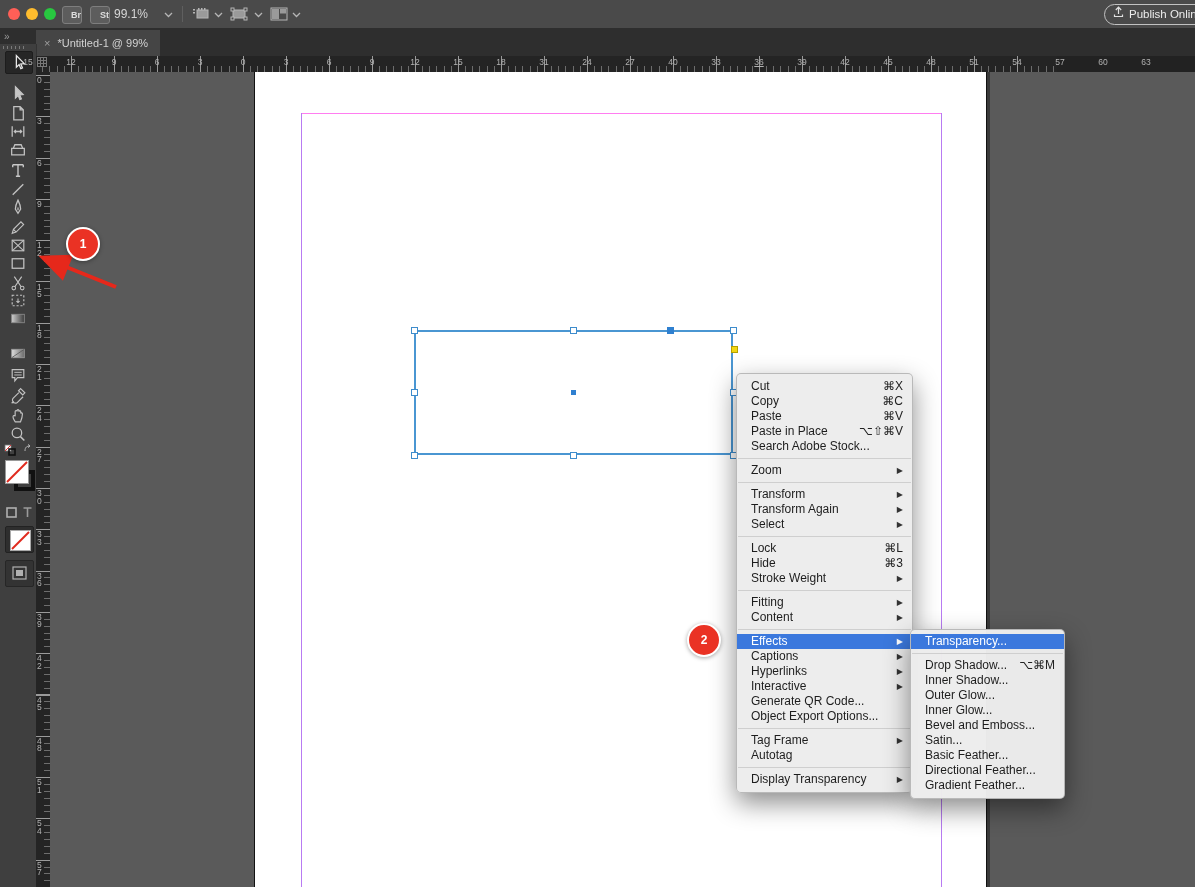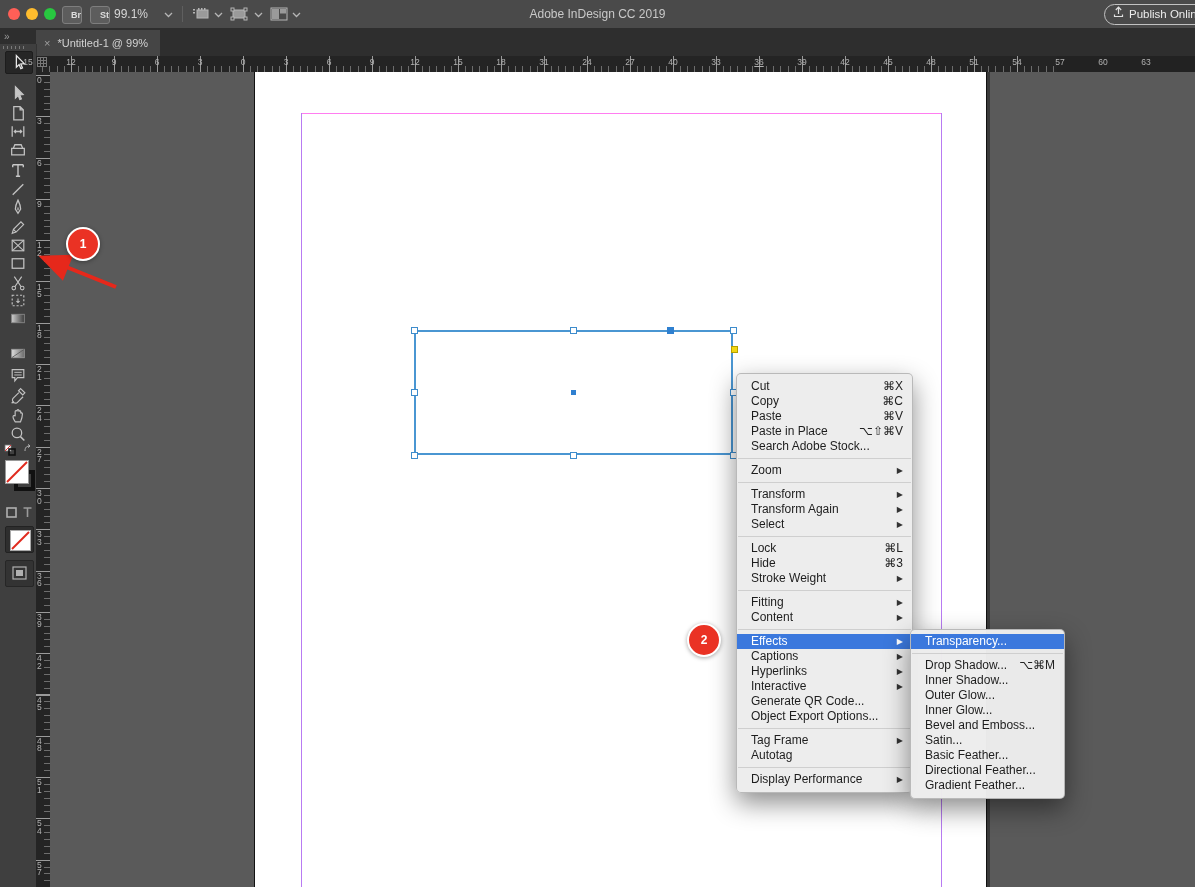--- a/index.html
+++ b/index.html
@@ -136,21 +136,20 @@
       <svg width="18" height="14">
           <rect x="1" y="1" width="16" height="12" fill="none" stroke="#b5b5b5"></rect>
       <rect x="2" y="2" width="7" height="10" fill="#9a9a9a"></rect>
           <rect x="10" y="2" width="6" height="4.5" fill="#9a9a9a"></rect>
         </svg></div>
     <div class="chev" style="left:292px;">
       <svg width="9" height="6">
           <polyline points="1,1 4.5,4.5 8,1" fill="none" stroke="#b5b5b5" stroke-width="1.3"></polyline>
         </svg>
       </div>
-    <div id="app-title">Adobe InDesign CC 2019</div>
     <div id="publish-btn">
       <span>
         <svg width="11" height="12">
             <path d="M5.5 8 V1.5 M2.8 4 L5.5 1.2 L8.2 4 M1.5 8.5 V10.5 H9.5 V8.5" fill="none" stroke="#e0e0e0" stroke-width="1.2"></path>
           </svg>
       </span>
       <span>Publish Online</span>
     </div>
   </div>
 
@@ -535,21 +534,21 @@
         <span class="mright">
           <span class="subarrow">▶</span>
         </span>
       </div>
       <div class="menu-row">
         <span>Autotag</span>
         <span class="mright"></span>
       </div>
       <div class="menu-sep"></div>
       <div class="menu-row">
-        <span>Display Performance</span>
+        <span>Display Transparency</span>
         <span class="mright">
           <span class="subarrow">▶</span>
         </span>
       </div>
     </div>
   <div class="menu" id="effects-submenu">
       <div class="menu-row hl">
         <span>Transparency...</span>
         <span class="mright"></span>
       </div>

